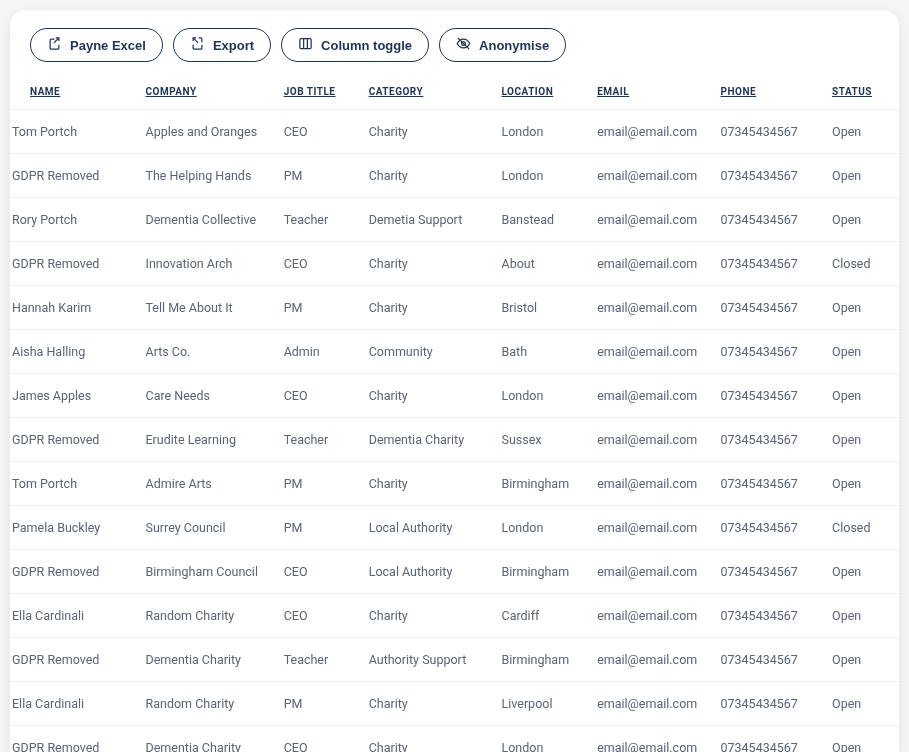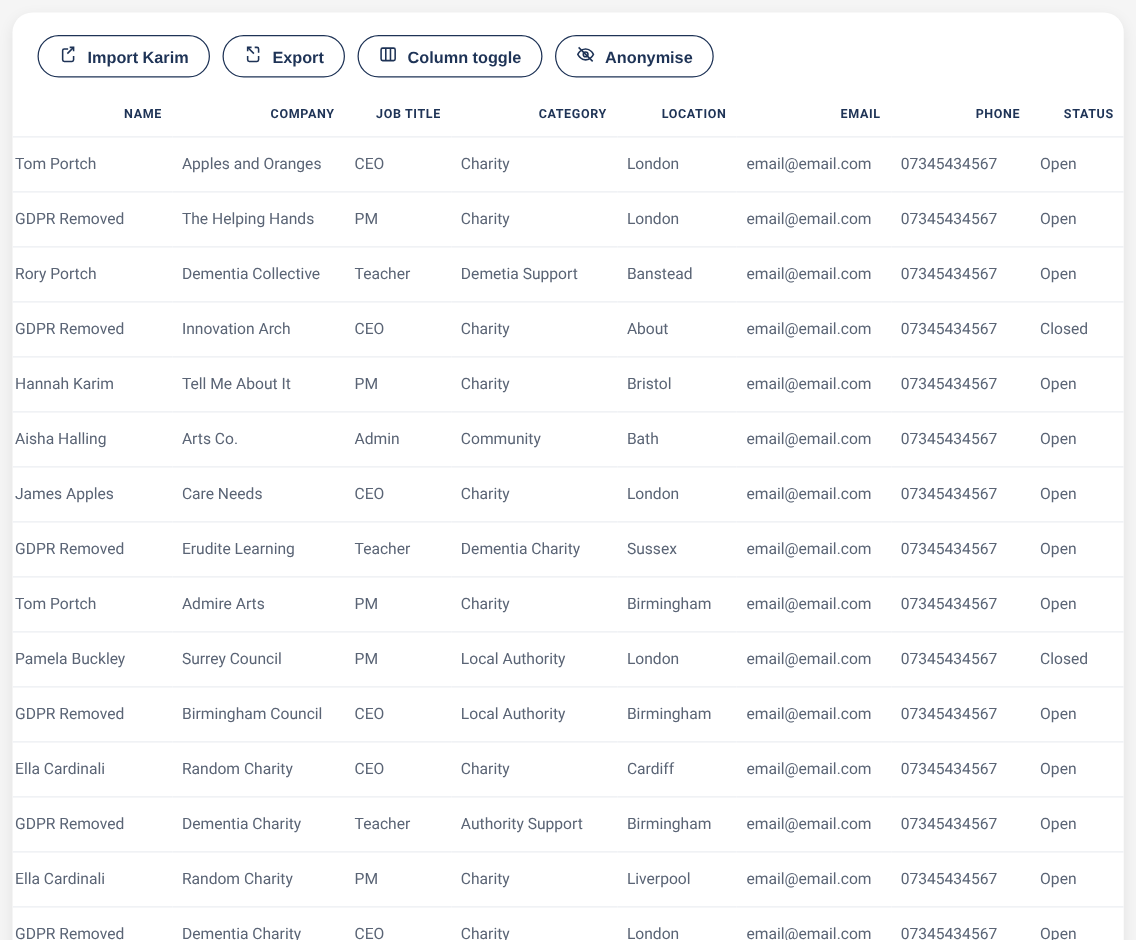--- a/index.html
+++ b/index.html
@@ -57,27 +57,28 @@
       fill: #fff;
     }
     .table-wrap {
       width: 100%;
     }
     table {
       width: 100%;
       border-collapse: collapse;
     }
     thead th {
-      text-align: right;
+      text-align: left;
       font-size: 10px;
       font-weight: 700;
       letter-spacing: 0.5px;
       color: #1e3356;
       padding: 10px 8px 12px 8px;
       text-transform: uppercase;
+      text-decoration: underline;
     }
     thead th:first-child {
       padding-left: 20px;
     }
     thead th:last-child {
     }
     tbody td {
       font-size: 12.5px;
       color: #5a6475;
       padding: 14px 8px;
@@ -107,21 +108,21 @@
 
   <div class="toolbar">
     <button class="btn">
       <span>
         <svg viewBox="0 0 24 24">
             <path d="M14 3h5v5"></path>
             <path d="M19 3l-8 8"></path>
             <path d="M19 14v5a2 2 0 0 1-2 2H7a2 2 0 0 1-2-2V7a2 2 0 0 1 2-2h5"></path>
           </svg>
       </span>
-      <span>Import Karim</span>
+      <span>Payne Excel</span>
     </button>
 
     <button class="btn">
       <span>
         <svg viewBox="0 0 24 24">
             <path d="M10 3H5v5"></path>
             <path d="M5 3l8 8"></path>
             <path d="M19 14v5a2 2 0 0 1-2 2H7a2 2 0 0 1-2-2v-5"></path>
             <path d="M19 10V5a2 2 0 0 0-2-2h-3"></path>
           </svg>

